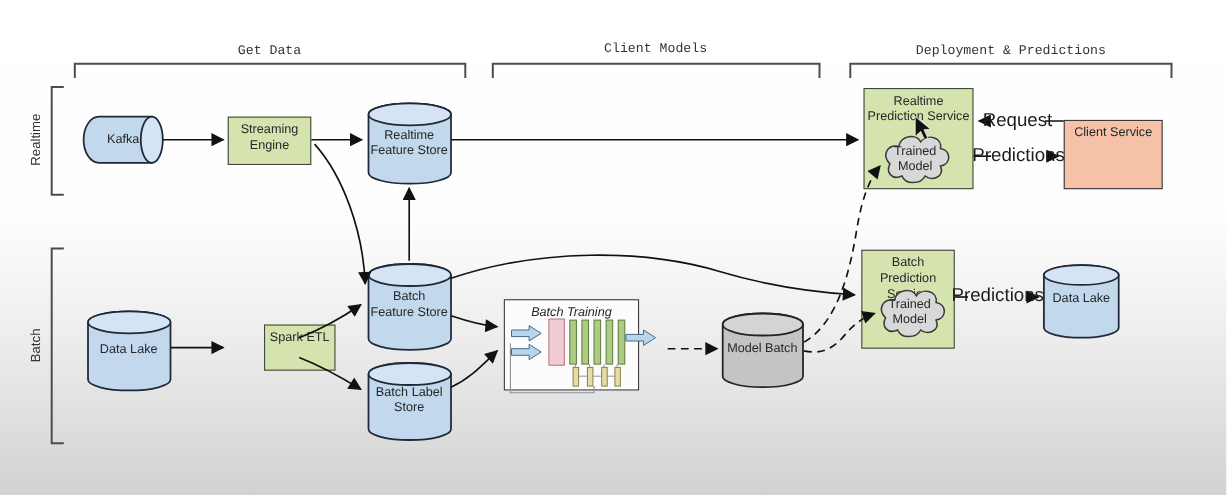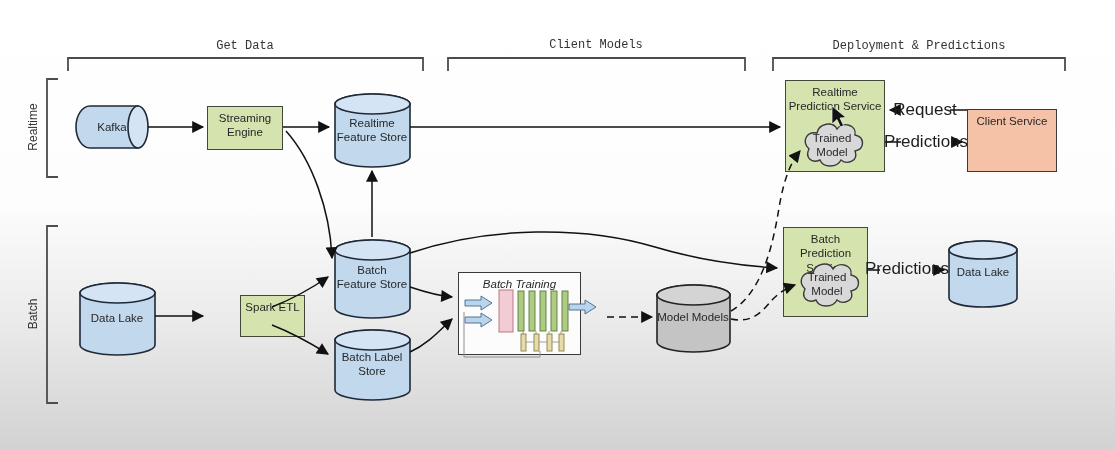--- a/index.html
+++ b/index.html
@@ -166,21 +166,21 @@
   <div class="lbl lane-lbl" style="left:33px;top:314px;">Batch</div>
 
   <div class="lbl" style="left:112px;top:127px;">Kafka</div>
   <div class="lbl" style="left:372px;top:130px;width:86px;">Realtime
 Feature Store</div>
   <div class="lbl" style="left:372px;top:277px;width:86px;">Batch
 Feature Store</div>
   <div class="lbl" style="left:372px;top:364px;width:86px;">Batch Label
 Store</div>
   <div class="lbl" style="left:117px;top:318px;">Data Lake</div>
-  <div class="lbl" style="left:693px;top:317px;">Model Models</div>
+  <div class="lbl" style="left:693px;top:317px;">Model Batch</div>
   <div class="lbl" style="left:983px;top:272px;">Data Lake</div>
 
   <div class="lbl" style="left:832px;top:145px;">Trained
 Model</div>
   <div class="lbl" style="left:827px;top:284px;">Trained
 Model</div>
 
   <div class="lbl edge-lbl" style="left:925px;top:110px;">Request</div>
   <div class="lbl edge-lbl" style="left:926px;top:142px;">Predictions</div>
   <div class="lbl edge-lbl" style="left:907px;top:269px;">Predictions</div>

